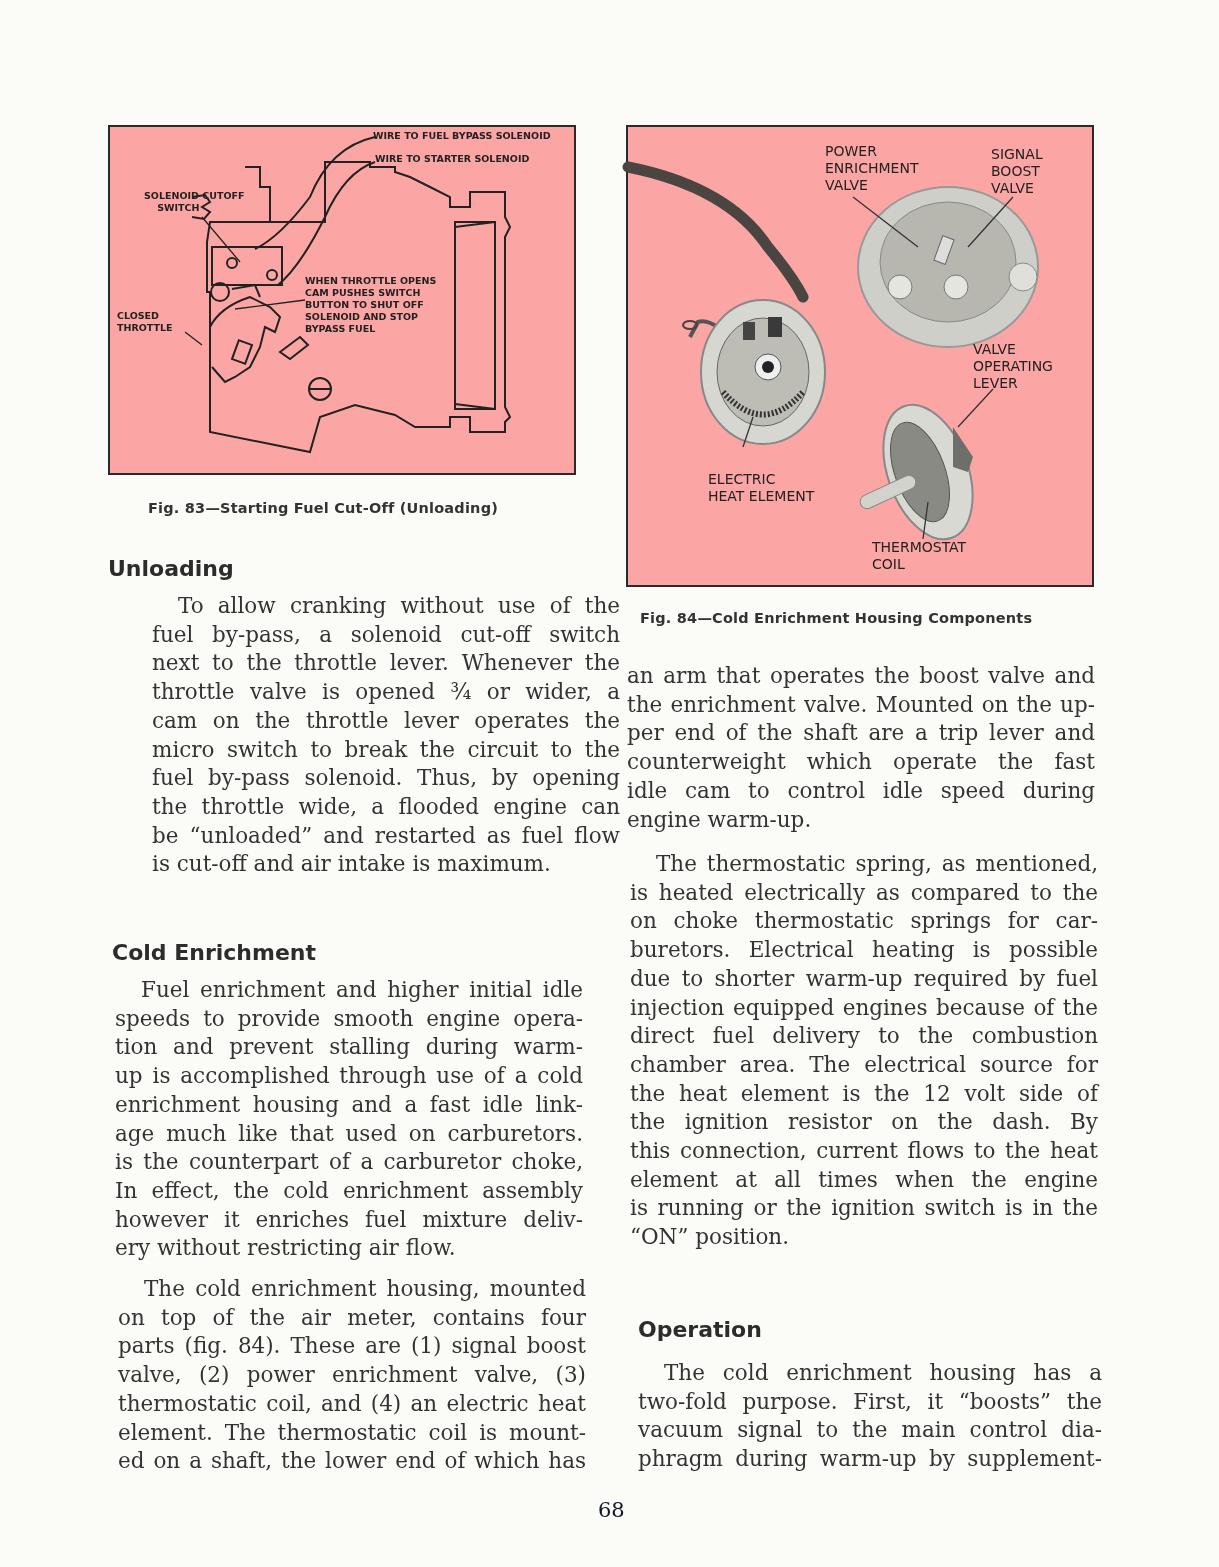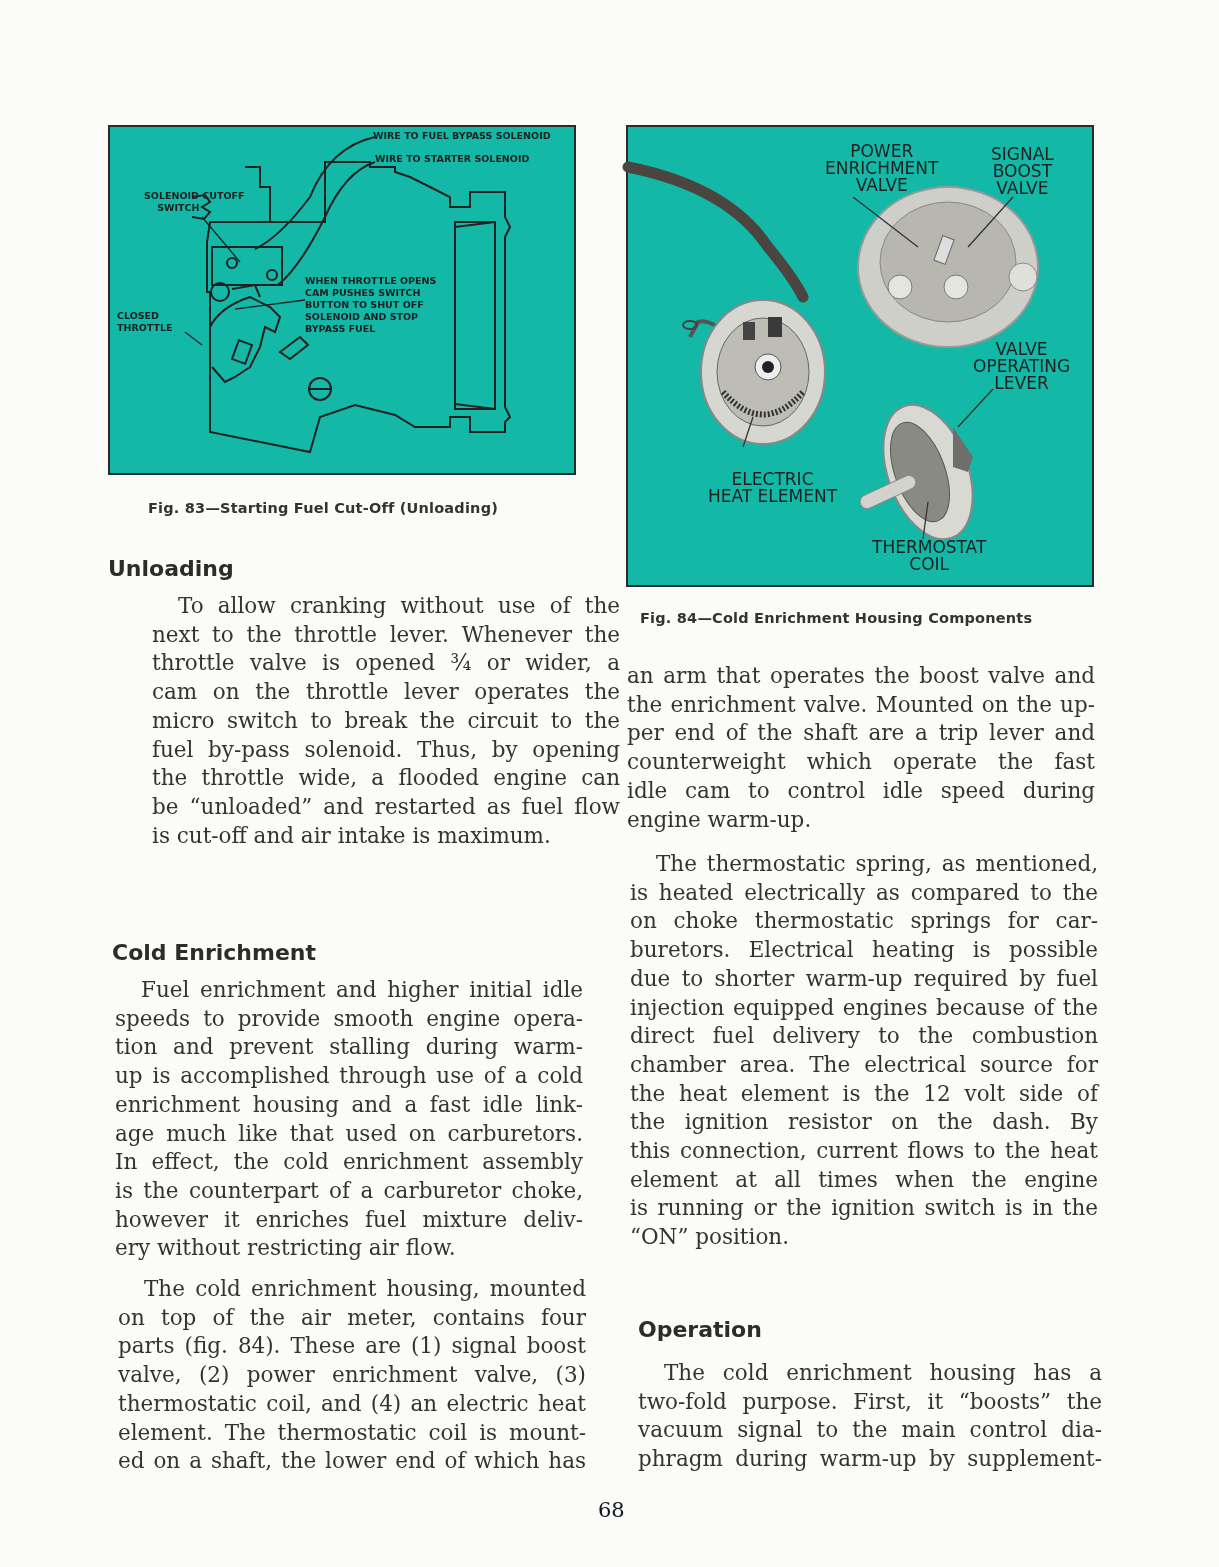--- a/index.html
+++ b/index.html
@@ -7,21 +7,21 @@
       width: 1219px; height: 1567px;
       background: #fbfbf8;
       position: relative;
       overflow: hidden;
       color: #2e2e2e;
     }
 
     .figure-box {
       position: absolute;
       border: 2px solid #2a2a2a;
-      background: #14b8a6;
+      background: #fca5a5;
       text-decoration: underline;
     }
     .fig83 { left: 108px; top: 125px; width: 464px; height: 346px; }
     .fig84 { left: 626px; top: 125px; width: 464px; height: 458px; }
 
     .caption {
       position: absolute;
       font-family: "DejaVu Sans", sans-serif;
       font-weight: bold;
       font-size: 14.5px;
@@ -67,25 +67,24 @@
       font-family: "DejaVu Sans", sans-serif;
       font-size: 9.5px;
       font-weight: bold;
       color: #222;
       line-height: 12px;
       white-space: pre;
     }
     .plabel {
       position: absolute;
       font-family: "DejaVu Sans", sans-serif;
-      font-size: 17px;
+      font-size: 14px;
       color: #222;
       line-height: 17px;
       white-space: pre;
-      text-align: center;
     }
     svg { position: absolute; overflow: visible; }
   </style>
 </head>
 <body>
 
 <div class="figure-box fig83">
   <svg width="464" height="346" viewBox="0 0 464 346">
     <g fill="none" stroke="#222" stroke-width="2">
 
@@ -180,40 +179,41 @@
   <div class="plabel" style="left:80px; top:344px;">ELECTRIC
 HEAT ELEMENT</div>
   <div class="plabel" style="left:244px; top:412px;">THERMOSTAT
 COIL</div>
 </div>
 <div class="caption cap84">Fig. 84—Cold Enrichment Housing Components</div>
 
 <div class="heading" style="left:108px; top:556px;">Unloading</div>
 <div class="para" style="left:108px; top:592px; width:468px;margin-left:44px;">
     <span class="line indent">To allow cranking without use of the</span>
+    <span class="line">fuel by-pass, a solenoid cut-off switch</span>
     <span class="line">next to the throttle lever. Whenever the</span>
     <span class="line">throttle valve is opened ¾ or wider, a</span>
     <span class="line">cam on the throttle lever operates the</span>
     <span class="line">micro switch to break the circuit to the</span>
     <span class="line">fuel by-pass solenoid. Thus, by opening</span>
     <span class="line">the throttle wide, a flooded engine can</span>
     <span class="line">be “unloaded” and restarted as fuel flow</span>
     <span class="line last">is cut-off and air intake is maximum.</span>
   </div>
 
 <div class="heading" style="left:112px; top:940px;">Cold Enrichment</div>
 <div class="para" style="left:115px; top:976px; width:468px;">
     <span class="line indent">Fuel enrichment and higher initial idle</span>
     <span class="line">speeds to provide smooth engine opera-</span>
     <span class="line">tion and prevent stalling during warm-</span>
     <span class="line">up is accomplished through use of a cold</span>
     <span class="line">enrichment housing and a fast idle link-</span>
     <span class="line">age much like that used on carburetors.</span>
+    <span class="line">is the counterpart of a carburetor choke,</span>
     <span class="line">In effect, the cold enrichment assembly</span>
-    <span class="line">is the counterpart of a carburetor choke,</span>
     <span class="line">however it enriches fuel mixture deliv-</span>
     <span class="line last">ery without restricting air flow.</span>
   </div>
 <div class="para" style="left:118px; top:1275px; width:468px;">
     <span class="line indent">The cold enrichment housing, mounted</span>
     <span class="line">on top of the air meter, contains four</span>
     <span class="line">parts (fig. 84). These are (1) signal boost</span>
     <span class="line">valve, (2) power enrichment valve, (3)</span>
     <span class="line">thermostatic coil, and (4) an electric heat</span>
     <span class="line">element. The thermostatic coil is mount-</span>

